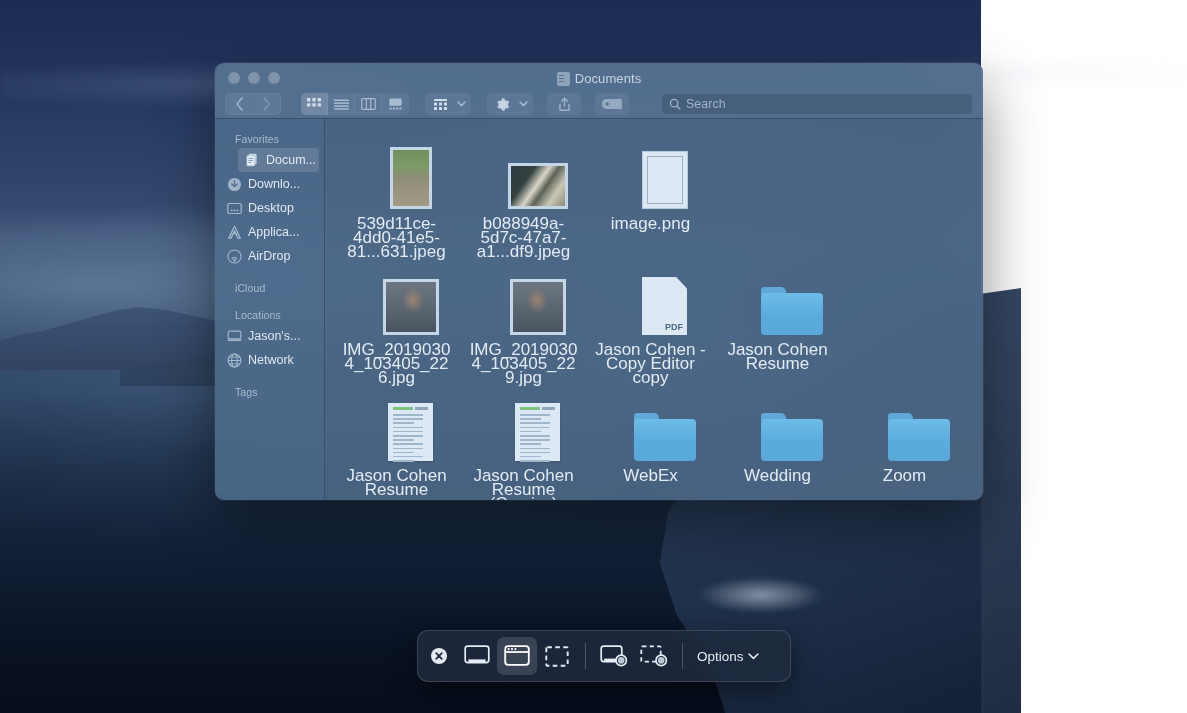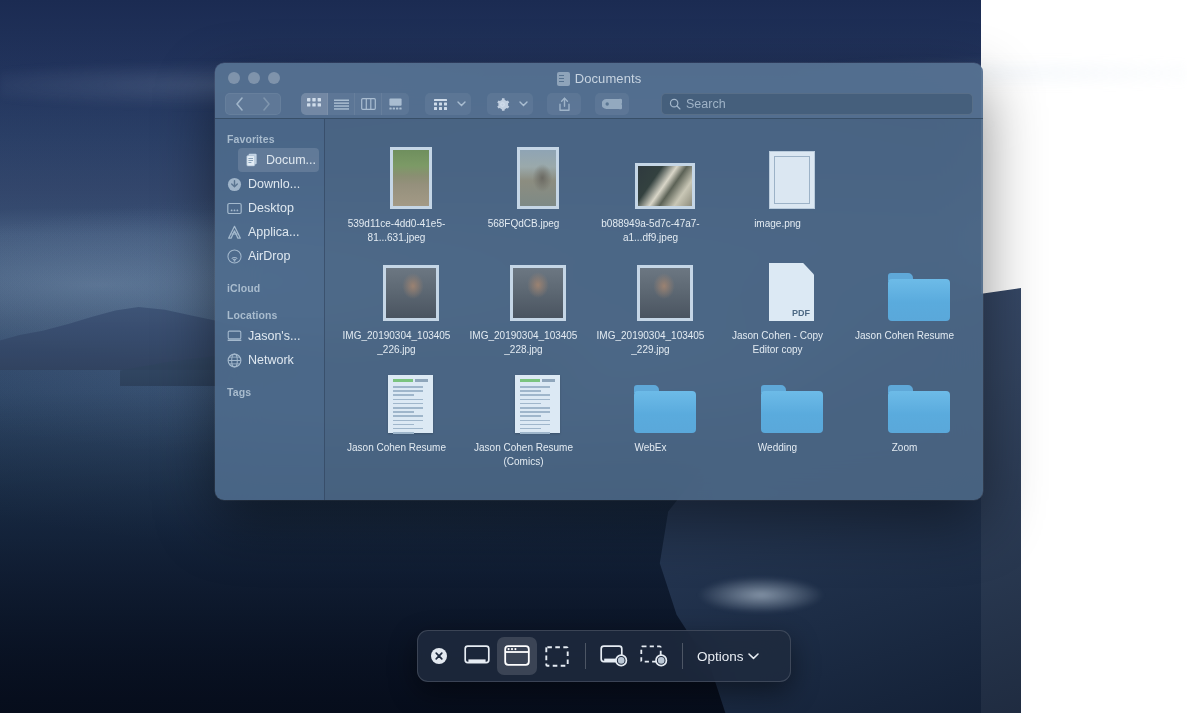--- a/index.html
+++ b/index.html
@@ -161,22 +161,22 @@
   
   #body { flex: 1; display: flex; min-height: 0; }
   #sidebar {
     width: 110px; flex: 0 0 110px;
     background: rgba(79,108,141,0.88);
     border-right: 0.5px solid rgba(35,52,73,0.45);
     padding-top: 6px;
     overflow: hidden;
   }
   .sb-header {
-    font-size: 10.5px; color: #a9bcce; font-weight: bold;
-    padding: 8px 0 3px 12px; letter-spacing: 0.1px;
+    font-size: 10.5px; color: #a9bcce; font-weight: normal;
+    padding: 8px 0 3px 12px; letter-spacing: 0.1px; margin-left: 8px;
   }
   .sb-item {
     display: flex; align-items: center; gap: 6px;
     height: 24px; margin: 0 5px; padding-left: 7px;
     border-radius: 4px;
     font-size: 12.5px; color: #dfe8f0;
     white-space: nowrap; overflow: hidden;
   }
   .sb-item.selected { background: rgba(255,255,255,0.13); margin-left: 23px; }
   .sb-ico { width: 15px; height: 15px; flex: 0 0 15px; display:flex; align-items:center; justify-content:center; }
@@ -189,21 +189,21 @@
   }
   .grid-row { display: flex; }
   .cell {
     width: 127px; flex: 0 0 127px;
     display: flex; flex-direction: column; align-items: center;
     padding-top: 4px;
   }
   .thumb-wrap { height: 72px; display: flex; align-items: flex-end; justify-content: flex-start; padding-left: 28px; }
   .label {
     margin-top: 8px;
-    font-size: 10px; line-height: 14px; color: #e3ebf2;
+    font-size: 17px; line-height: 14px; color: #e3ebf2;
     text-align: center; width: 112px;
     word-break: break-word;
   }
   
   .photo { border: 3px solid #c5d6e6; background-size: cover; background-position: center; }
   
   .folder { width: 62px; height: 48px; position: relative; }
   .folder .tab {
     position: absolute; left: 0; top: 0; width: 25px; height: 8px;
     background: #5fa8d8; border-radius: 3px 5px 0 0;
@@ -502,52 +502,40 @@
 
         <div class="grid-row">
           <div class="cell">
             <div class="thumb-wrap">
               <div class="photo" style="width:42px;height:62px;background-image:linear-gradient(to bottom,#6f8f5e 0%,#7c9a66 28%,#8a8f72 46%,#95907c 62%,#a39a86 100%), radial-gradient(ellipse 12px 22px at 50% 62%,#5c6b72 0%,#5c6b72 60%,rgba(92,107,114,0) 62%);"></div>
             </div>
             <div class="label">539d11ce-4dd0-41e5-81...631.jpeg</div>
           </div>
           <div class="cell">
             <div class="thumb-wrap">
-              <div class="photo" style="width:42px;height:62px;background-image:radial-gradient(ellipse 14px 20px at 62% 50%,#6b6a63 0%,rgba(107,106,99,0) 70%), linear-gradient(to bottom,#8fa4b4 0%,#9aa9ab 30%,#8c8d80 55%,#7e8a86 100%);"></div>
-            </div>
-            <div class="label">568FQdCB.jpeg</div>
-          </div>
-          <div class="cell">
-            <div class="thumb-wrap">
               <div class="photo" style="width:60px;height:46px;background-image:linear-gradient(125deg,#2f3a3f 0%,#33413f 30%,#d9d6c8 48%,#5c6256 60%,#c9c7b6 78%,#8d8c7c 100%);"></div>
             </div>
             <div class="label">b088949a-5d7c-47a7-a1...df9.jpeg</div>
           </div>
           <div class="cell">
             <div class="thumb-wrap">
               <div class="pngprev">
                 <div class="inner"></div>
               </div>
             </div>
             <div class="label">image.png</div>
           </div>
         </div>
 
         <div class="grid-row">
           <div class="cell">
             <div class="thumb-wrap">
               <div class="photo" style="width:56px;height:56px;background-image:radial-gradient(ellipse 15px 18px at 54% 36%,#9b8271 0%,rgba(155,130,113,0) 72%), linear-gradient(to bottom,#6c7782 0%,#5d6873 46%,#4a5460 100%);"></div>
             </div>
             <div class="label">IMG_20190304_103405_226.jpg</div>
-          </div>
-          <div class="cell">
-            <div class="thumb-wrap">
-              <div class="photo" style="width:56px;height:56px;background-image:radial-gradient(ellipse 15px 18px at 50% 34%,#9b8271 0%,rgba(155,130,113,0) 72%), linear-gradient(to bottom,#6c7782 0%,#5d6873 46%,#4a5460 100%);"></div>
-            </div>
-            <div class="label">IMG_20190304_103405_228.jpg</div>
           </div>
           <div class="cell">
             <div class="thumb-wrap">
               <div class="photo" style="width:56px;height:56px;background-image:radial-gradient(ellipse 15px 18px at 48% 36%,#9b8271 0%,rgba(155,130,113,0) 72%), linear-gradient(to bottom,#6c7782 0%,#5d6873 46%,#4a5460 100%);"></div>
             </div>
             <div class="label">IMG_20190304_103405_229.jpg</div>
           </div>
           <div class="cell">
             <div class="thumb-wrap">
               <div class="pdf">

